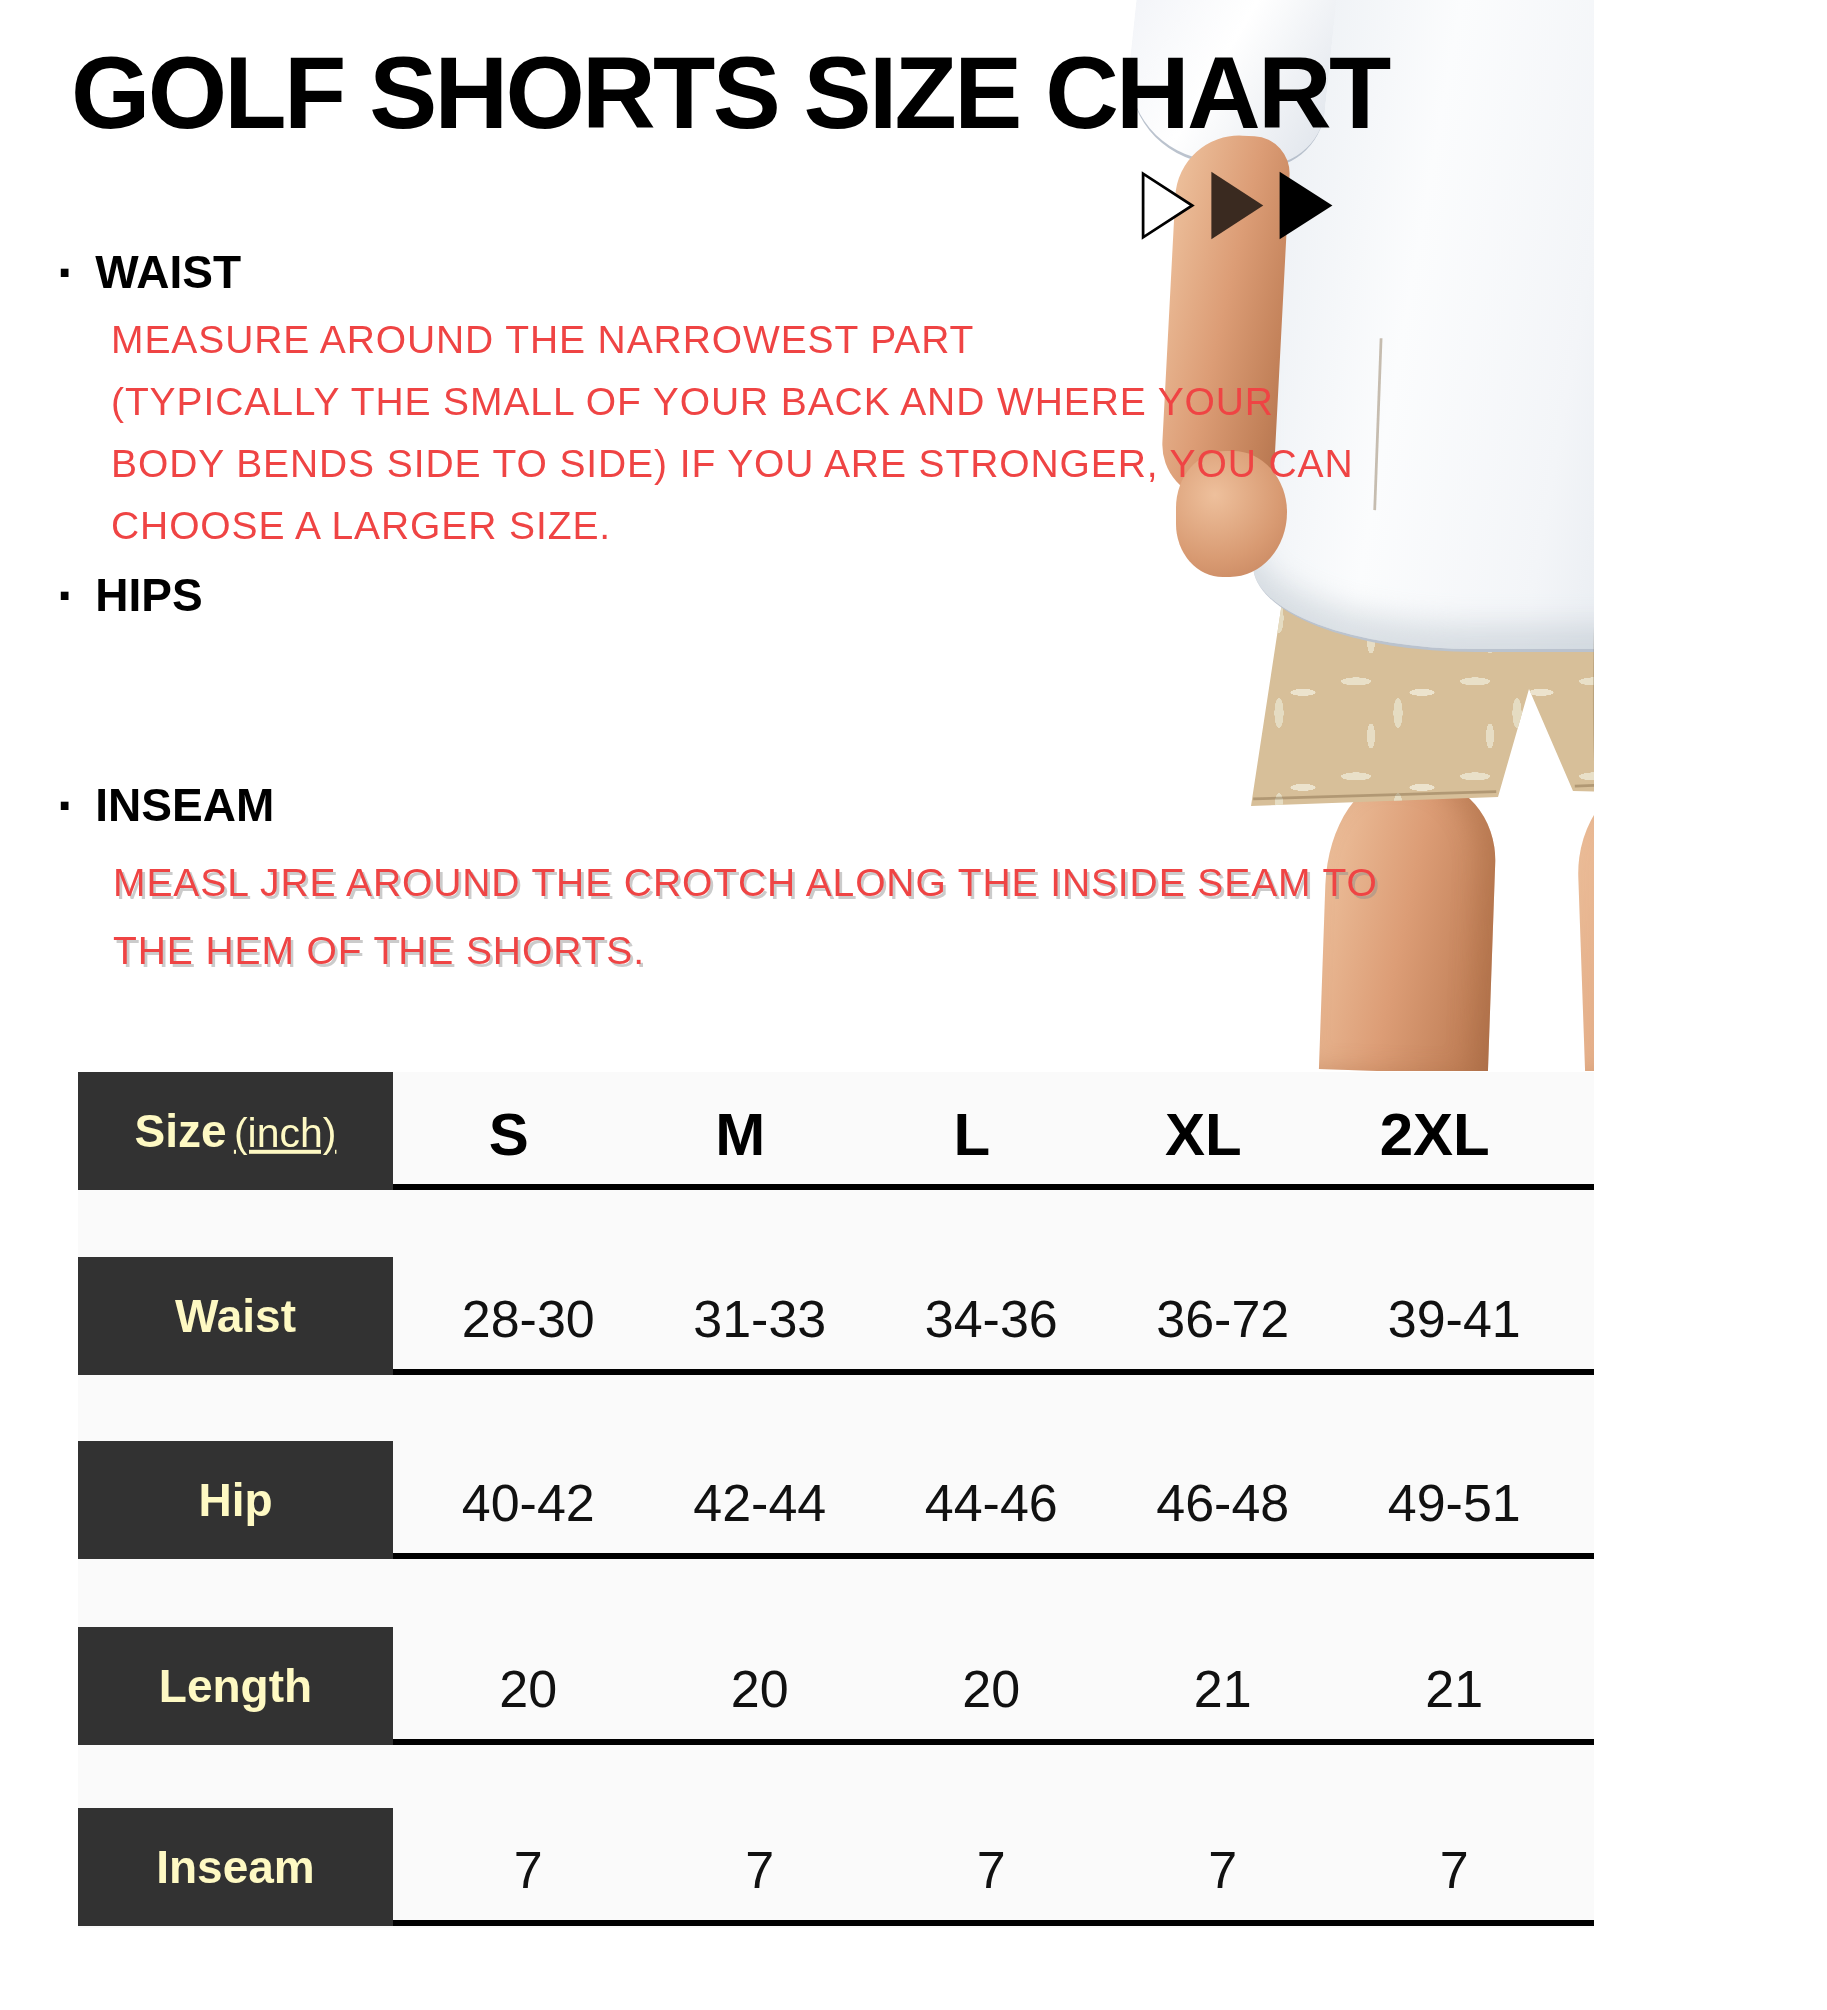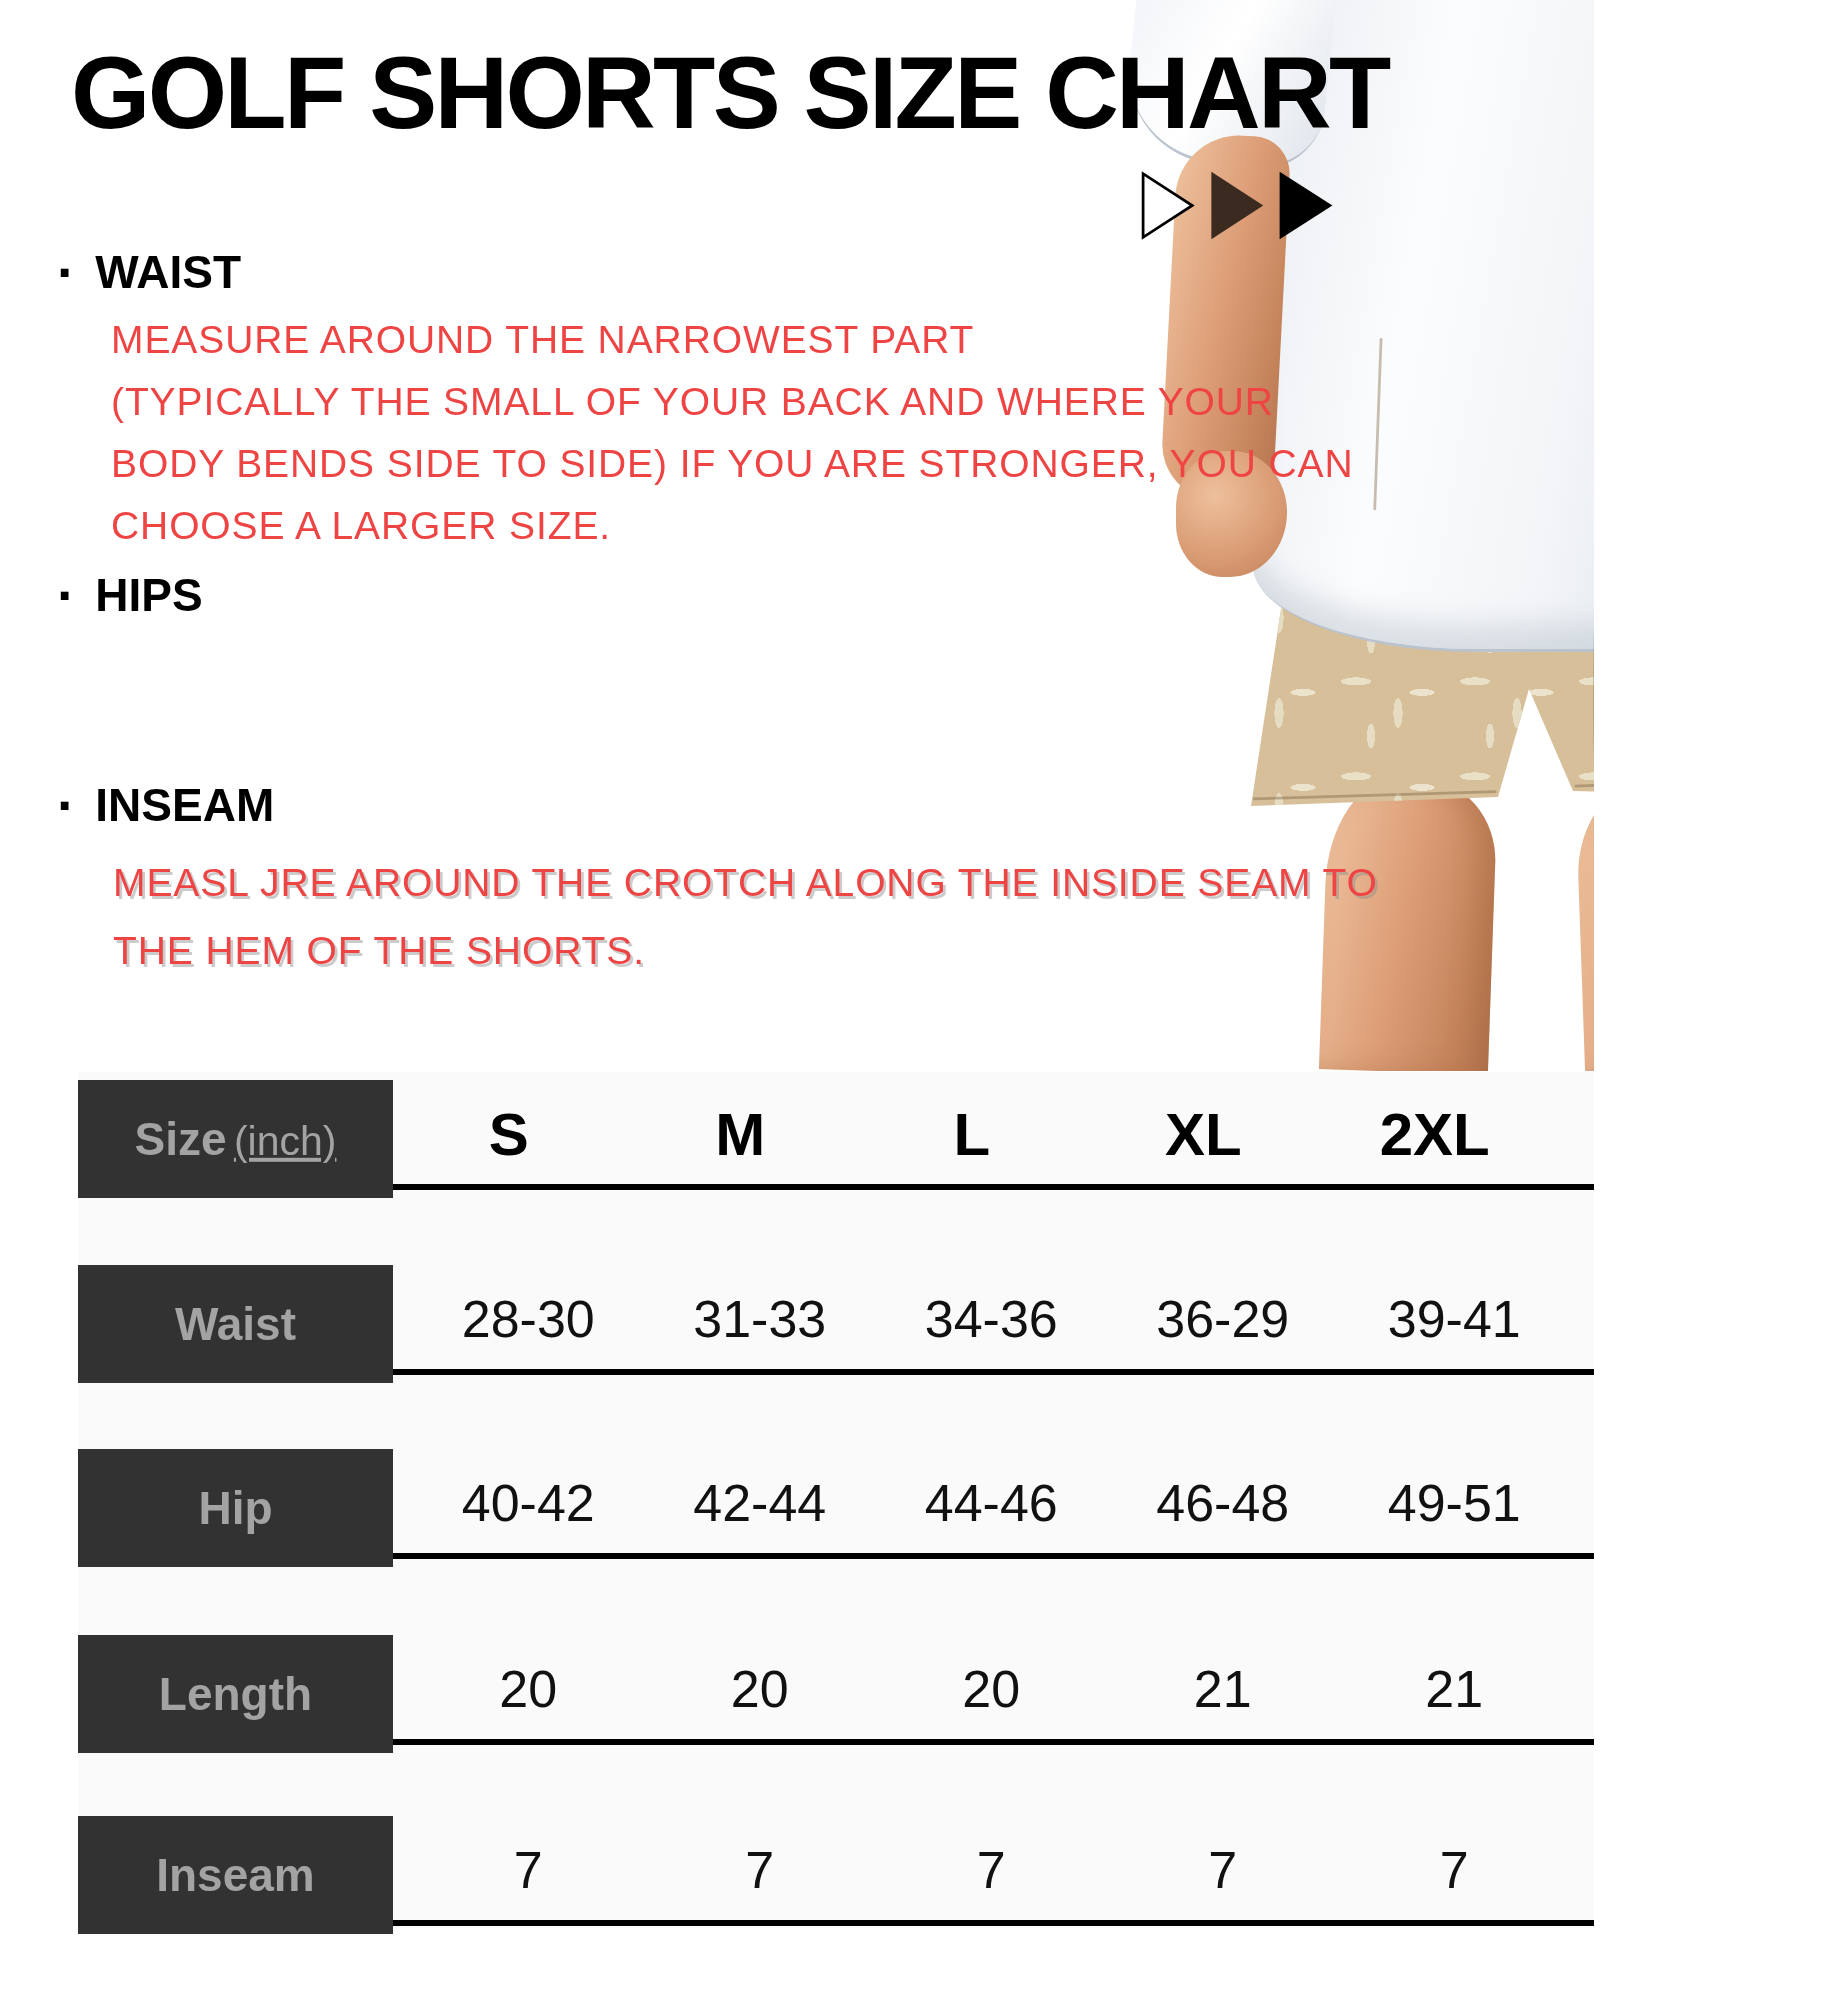--- a/index.html
+++ b/index.html
@@ -27,23 +27,23 @@
   #head-inseam{left:57px;top:778px;}
   #body-inseam{left:113px;top:849px;line-height:68px;
     text-shadow:2.7px 2.7px 0 rgba(140,140,140,.45);}
   
   .size-table{
     position:absolute;left:78px;top:1072px;width:1704px;height:856px;
     background:#fafafa;border-top-right-radius:24px;z-index:8;
   }
   .t-row{position:absolute;left:0;width:100%;height:118px;display:flex;}
   .t-label{
-    width:315px;min-width:315px;height:118px;background:#323232;color:#a3a3a3;
+    width:315px;min-width:315px;height:118px;background:#323232;color:#fef9c3;
     display:flex;align-items:center;justify-content:center;
-    font-weight:700;font-size:46px;z-index:2;margin-top:8px;
+    font-weight:700;font-size:46px;z-index:2;
   }
   .t-label .unit{font-weight:400;font-size:41px;margin-left:7.3px;transform:translateY(1.8px);text-decoration:underline;}
   .t-cells{flex:1;display:flex;border-bottom:6.4px solid #000;box-sizing:border-box;}
   .t-cell{flex:1;display:flex;align-items:center;justify-content:center;padding-top:12.8px;}
   .t-head .t-cell{font-weight:700;font-size:60px;}
   .t-data .t-cell{font-weight:400;font-size:52px;color:#111;padding-left:39px;}
   
   .photo{position:absolute;left:1096px;top:0;width:731px;height:1071px;overflow:hidden;z-index:1;}
   .skin{background:linear-gradient(100deg,#eec29e 0%,#dc9d76 48%,#c28159 85%,#b5754f 100%);}
   .leaf{
@@ -200,21 +200,21 @@
         <div class="t-cell">3XL</div>
       </div>
     </div>
 
     <div class="t-row t-data" style="top:185px;">
       <div class="t-label">Waist</div>
       <div class="t-cells">
         <div class="t-cell">28-30</div>
         <div class="t-cell">31-33</div>
         <div class="t-cell">34-36</div>
-        <div class="t-cell">36-29</div>
+        <div class="t-cell">36-72</div>
         <div class="t-cell">39-41</div>
         <div class="t-cell">42-44</div>
       </div>
     </div>
 
     <div class="t-row t-data" style="top:369px;">
       <div class="t-label">Hip</div>
       <div class="t-cells">
         <div class="t-cell">40-42</div>
         <div class="t-cell">42-44</div>

